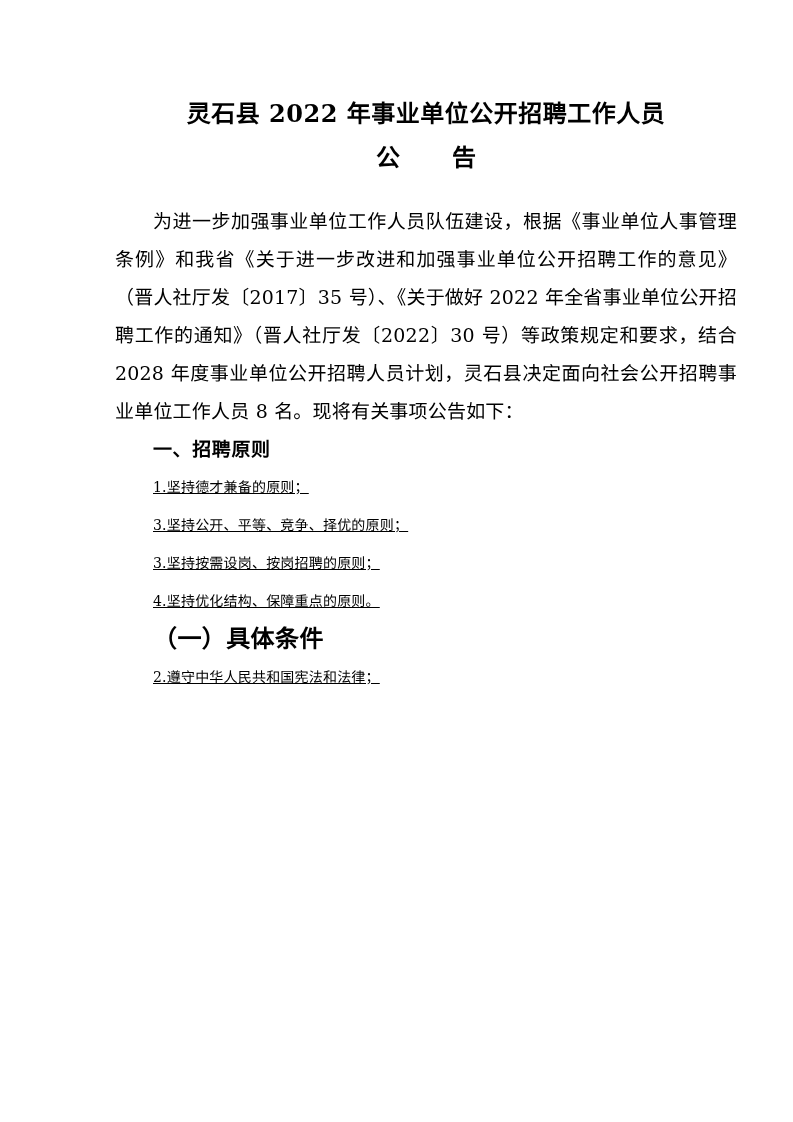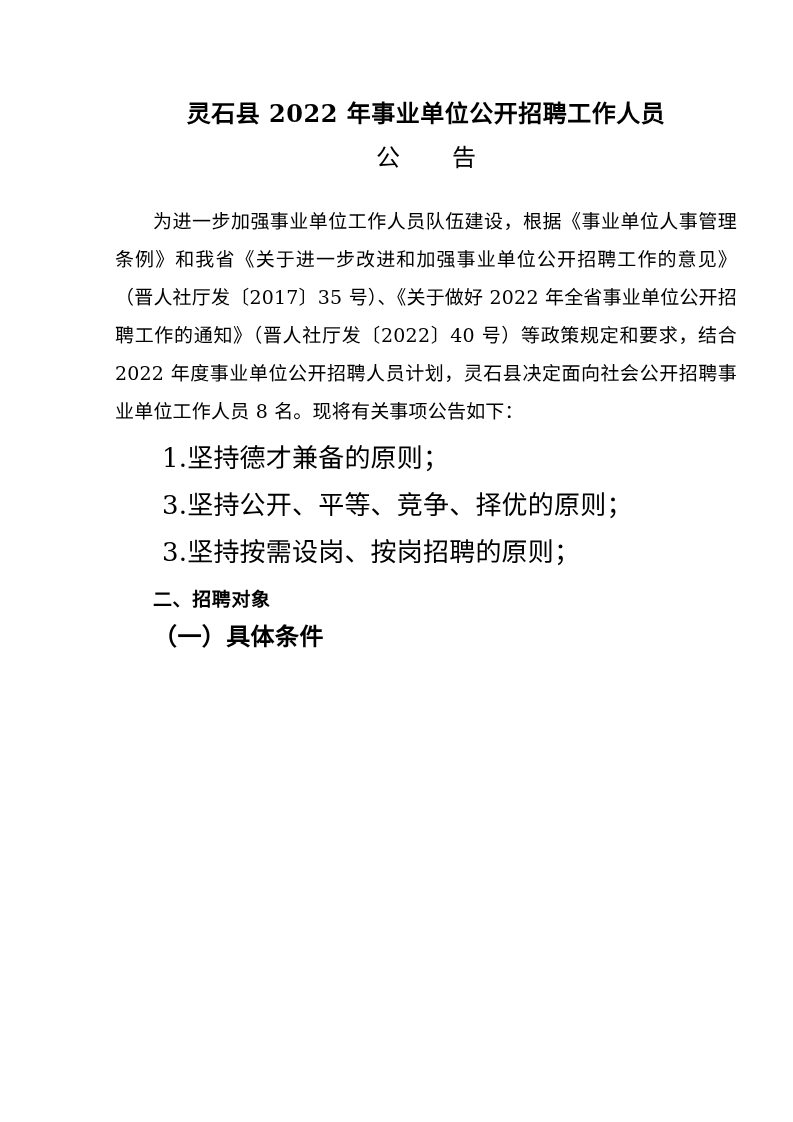--- a/index.html
+++ b/index.html
@@ -27,21 +27,21 @@
     font-size: 24px;
     font-weight: bold;
     line-height: 44px;
     letter-spacing: 0.5px;
     font-family: "DejaVu Serif", "Liberation Serif", serif;
     margin: 0;
   }
   .doc-title-line2 {
     text-align: center;
     font-size: 24px;
-    font-weight: normal;
+    font-weight: bold;
     line-height: 44px;
     letter-spacing: 14px;
     text-indent: 14px;
     margin: 0 0 22px 0;
   }
   .para {
     font-size: 19px;
     line-height: 38px;
     text-align: justify;
     text-justify: inter-ideograph;
@@ -61,38 +61,41 @@
   }
   .subheading {
     font-size: 24px;
     line-height: 38px;
     font-weight: bold;
     text-indent: 38px;
     margin: 0;
     letter-spacing: 0.4px;
   }
   .listitem {
-    font-size: 26px;
+    font-size: 14px;
     line-height: 38px;
     text-indent: 38px;
-    margin: 9px;
+    margin: 0;
     letter-spacing: 0.2px;
+    text-decoration: underline;
   }
 </style>
 </head>
 <body>
 
 <div class="page">
 
   <h1 class="doc-title">灵石县 2022 年事业单位公开招聘工作人员</h1>
   <h1 class="doc-title-line2">公　告</h1>
 
-  <p class="para indent">为进一步加强事业单位工作人员队伍建设，根据《事业单位人事管理条例》和我省《关于进一步改进和加强事业单位公开招聘工作的意见》（晋人社厅发〔2017〕35 号）、《关于做好 2022 年全省事业单位公开招聘工作的通知》（晋人社厅发〔2022〕40 号）等政策规定和要求，结合 2022 年度事业单位公开招聘人员计划，灵石县决定面向社会公开招聘事业单位工作人员 8 名。现将有关事项公告如下：</p>
+  <p class="para indent">为进一步加强事业单位工作人员队伍建设，根据《事业单位人事管理条例》和我省《关于进一步改进和加强事业单位公开招聘工作的意见》（晋人社厅发〔2017〕35 号）、《关于做好 2022 年全省事业单位公开招聘工作的通知》（晋人社厅发〔2022〕30 号）等政策规定和要求，结合 2028 年度事业单位公开招聘人员计划，灵石县决定面向社会公开招聘事业单位工作人员 8 名。现将有关事项公告如下：</p>
 
+  <h2 class="heading">一、招聘原则</h2>
   <p class="listitem">1.坚持德才兼备的原则；</p>
   <p class="listitem">3.坚持公开、平等、竞争、择优的原则；</p>
   <p class="listitem">3.坚持按需设岗、按岗招聘的原则；</p>
+  <p class="listitem">4.坚持优化结构、保障重点的原则。</p>
 
-  <h2 class="heading">二、招聘对象</h2>
 
   <h3 class="subheading">（一）具体条件</h3>
+  <p class="listitem">2.遵守中华人民共和国宪法和法律；</p>
 
 </div>
 
 </body></html>

